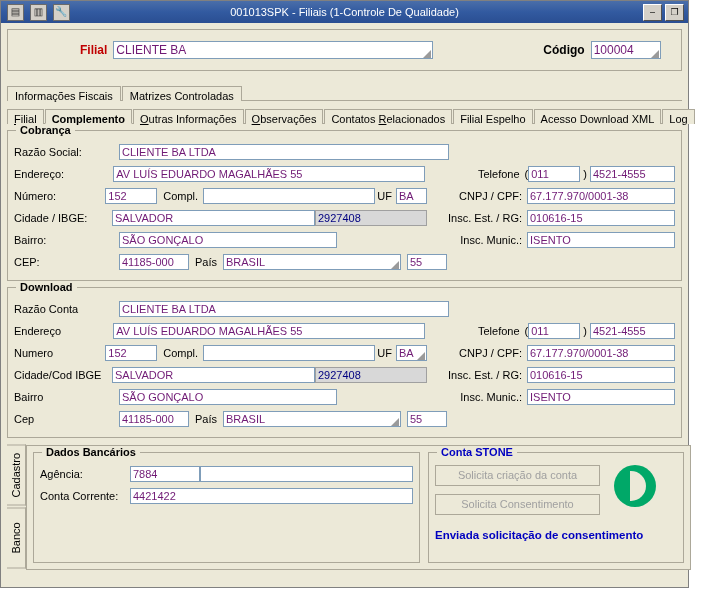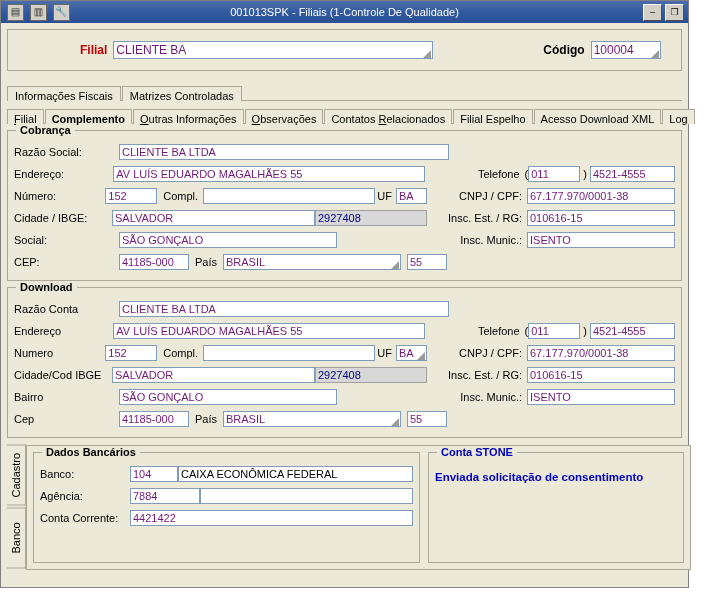--- a/index.html
+++ b/index.html
@@ -380,21 +380,21 @@
         <span class="lbl lbl-l">Cidade / IBGE:</span>
         <input class="inp blue" style="width: 218px;" value="SALVADOR">
         <input class="inp gray" style="width: 112px;" value="2927408">
         <span class="right-group">
           <span class="lbl lbl-r">Insc. Est. / RG:</span>
           <input class="inp blue" style="width: 148px;" value="010616-15">
         </span>
       </div>
 
       <div class="row">
-        <span class="lbl lbl-l">Social:</span>
+        <span class="lbl lbl-l">Bairro:</span>
         <input class="inp blue" style="width: 218px;" value="SÃO GONÇALO">
         <span class="right-group">
           <span class="lbl lbl-r">Insc. Munic.:</span>
           <input class="inp blue" style="width: 148px;" value="ISENTO">
         </span>
       </div>
 
       <div class="row" style="margin-bottom:2px;">
         <span class="lbl lbl-l">CEP:</span>
         <input class="inp blue" style="width: 70px;" value="41185-000">
@@ -485,39 +485,41 @@
     <div class="vtabs">
       <div class="vtab">Cadastro</div>
       <div class="vtab active">Banco</div>
     </div>
 
     <div class="bottom-panels">
 
       <div class="panel-half">
         <div class="group-title">Dados Bancários</div>
 
-        <div class="row">
-          <span class="lbl" style="width:90px;">Banco:</span>
-          <input class="inp blue" style="width: 48px;" value="104">
-          <input class="inp" style="width: 235px; color: rgb(0, 0, 0);" value="CAIXA ECONÔMICA FEDERAL">
-        </div>
 
         <div class="row">
           <span class="lbl" style="width:90px;">Agência:</span>
           <input class="inp blue" style="width: 70px;" value="7884">
           <input class="inp" style="width: 213px;" value="">
         </div>
 
         <div class="row">
           <span class="lbl" style="width:90px;">Conta Corrente:</span>
           <input class="inp blue" style="width: 283px;" value="4421422">
         </div>
       </div>
 
       <div class="panel-half" style="flex:0 0 256px;">
         <div class="group-title" style="color:#0000c0;">Conta STONE</div>
+        <div style="display:flex;align-items:flex-start;gap:14px;">
+          <div>
+            <div class="btn-disabled">Solicita criação da conta</div>
+            <div class="btn-disabled">Solicita Consentimento</div>
+          </div>
+          <div class="stone-logo"></div>
+        </div>
         <div class="stone-msg">Enviada solicitação de consentimento</div>
       </div>
 
     </div>
   </div>
 
 </div>
 
 </body></html>

